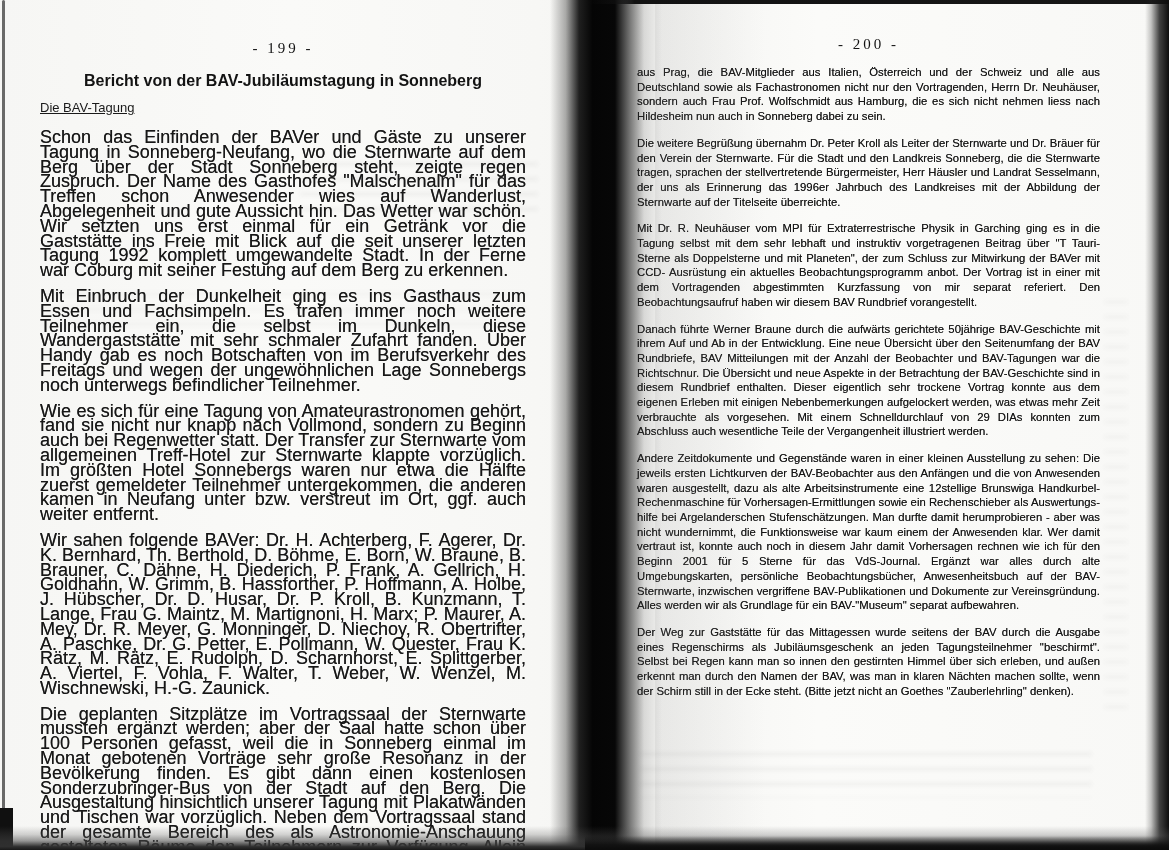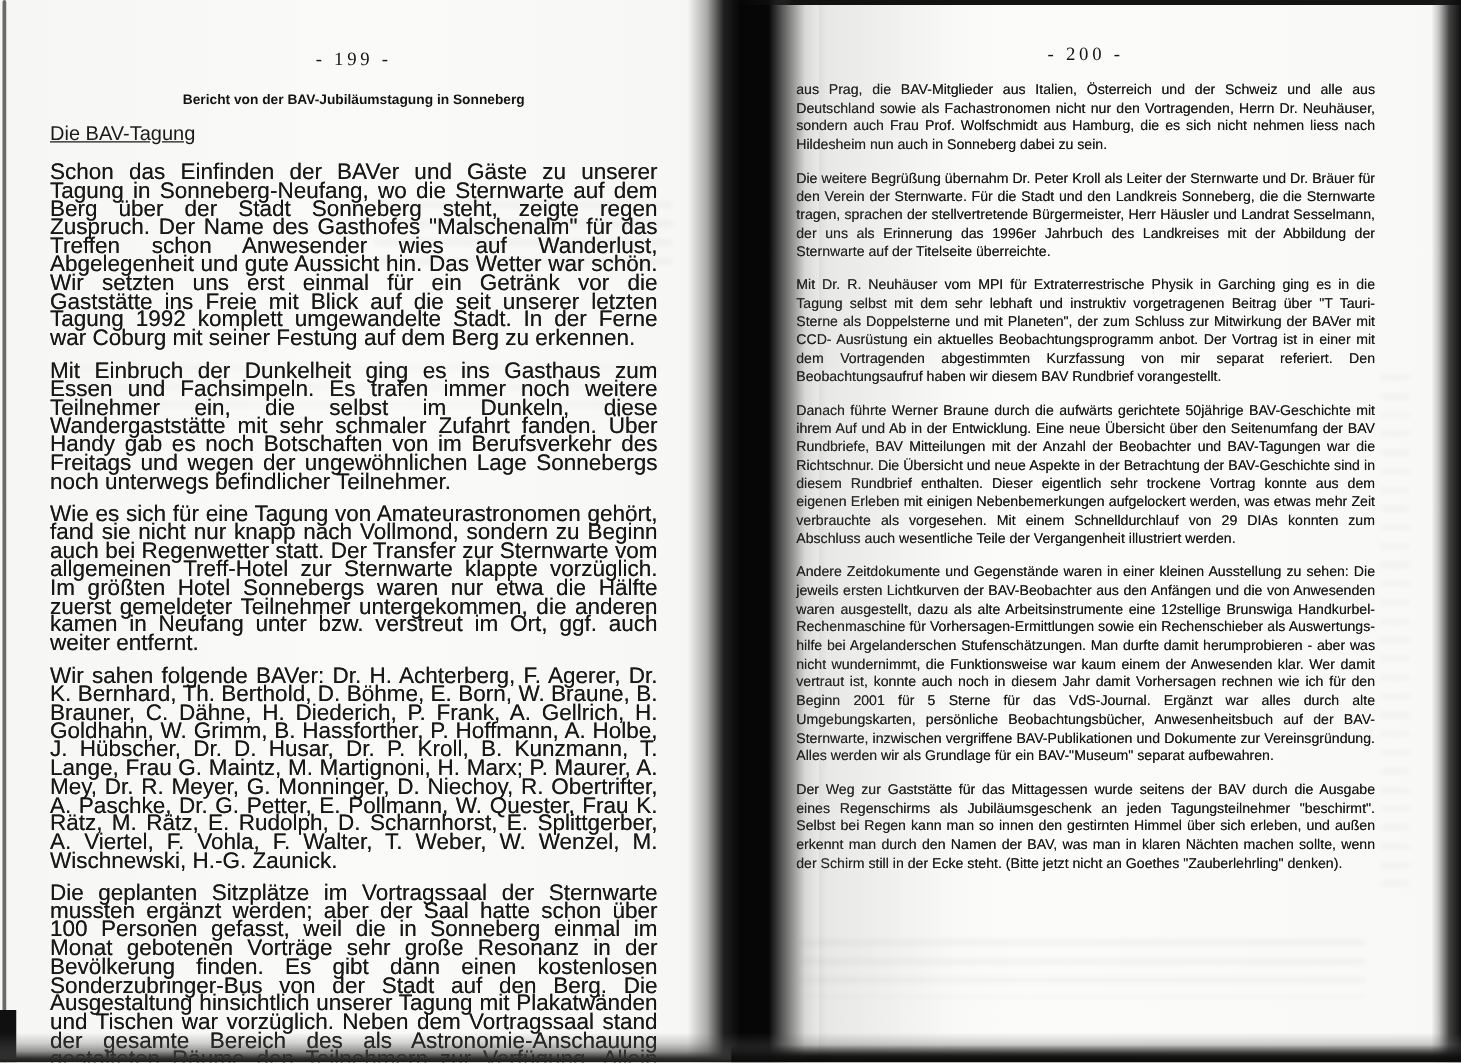--- a/index.html
+++ b/index.html
@@ -10,22 +10,22 @@
   }
   .page-content { position:absolute; }
   .content-left  { left:40px;  top:40px; width:486px; }
   .content-right { left:637px; top:36px; width:463px; }
 
   .pagenum {
     font-family:"Liberation Serif", serif; font-size:15px; line-height:16px;
     text-align:center; letter-spacing:3px; color:#131313; margin-bottom:17px;
   }
   .content-right .pagenum { margin-bottom:13px; }
-  .doc-title { font-size:11px; line-height:15px; font-weight:bold; text-align:center; margin-bottom:13px; color:#131313; }
-  .section-heading { font-size:16px; line-height:14px; text-decoration:underline; margin-bottom:15px; }
+  .doc-title { font-size:16px; line-height:15px; font-weight:bold; text-align:center; margin-bottom:13px; color:#131313; }
+  .section-heading { font-size:13px; line-height:14px; text-decoration:underline; margin-bottom:15px; }
   p.body {
     font-size:18px; line-height:14.8px; text-align:justify; margin:0 0 11px 0;
     color:#171717; text-shadow:0 0 0.5px rgba(25,25,25,0.75);
   }
   .content-right p.body { font-size:11.3px; line-height:14.7px; margin-bottom:12px; }
 
   
   .artifact { position:absolute; pointer-events:none; }
   .left-edge-line { left:2px; top:0; width:3px; height:100%; background:#3a3a3a; opacity:.75; border-radius:2px; }
   .corner-bl { left:0; bottom:0; width:13px; height:42px; background:#101010; }

